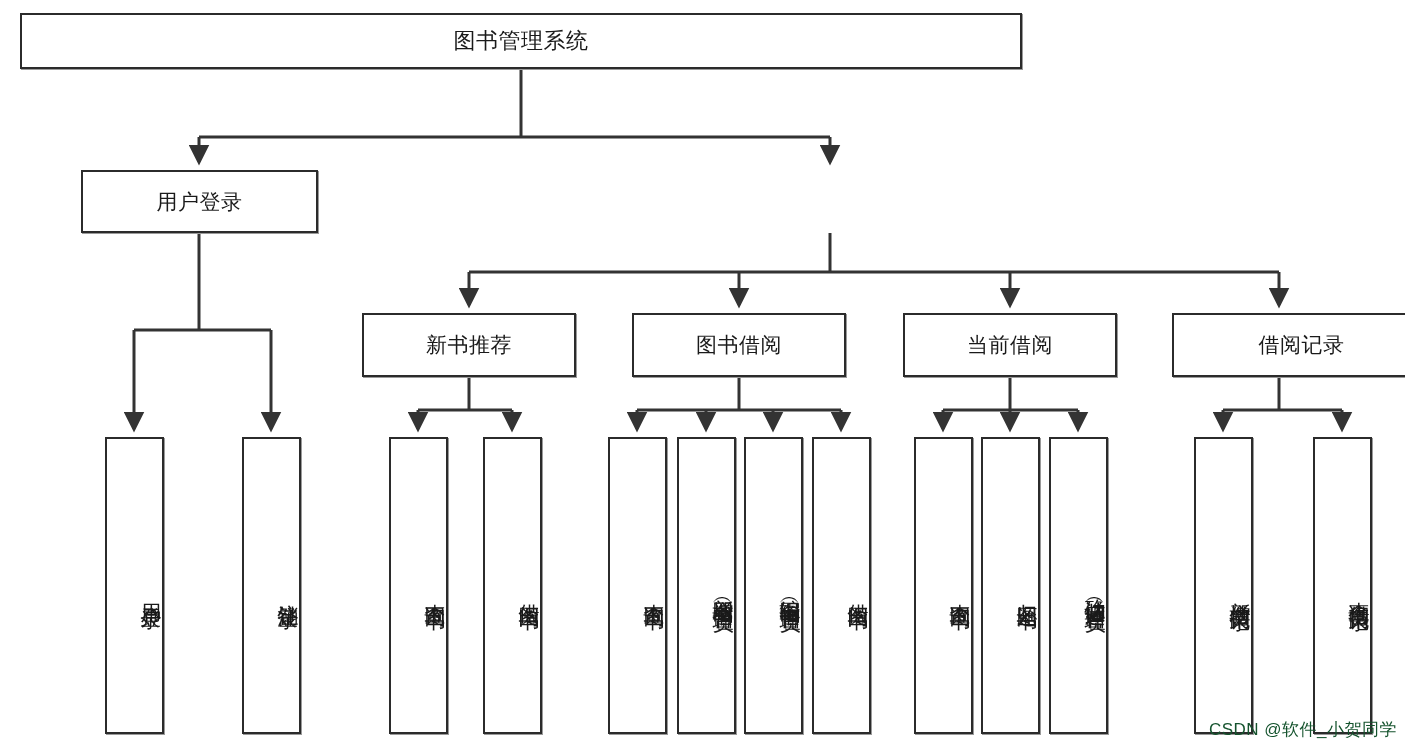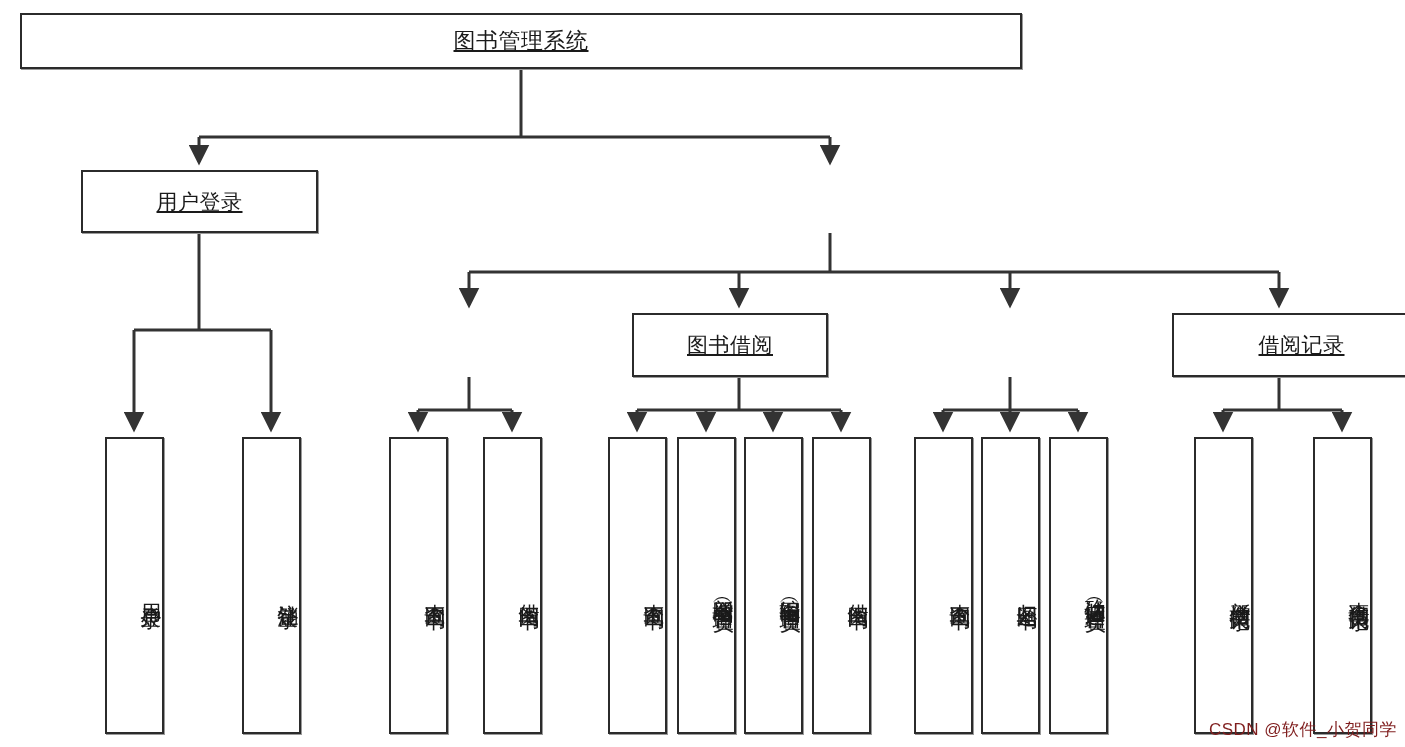--- a/index.html
+++ b/index.html
@@ -33,21 +33,20 @@
     box-shadow: 1px 1px 0 0 #9a9a9a;
     display: flex;
     align-items: center;
     justify-content: center;
     color: #1a1a1a;
   }
   .node.horiz {
     font-size: 21px;
     letter-spacing: 0.5px;
     line-height: 1.2;
-    text-decoration: underline;
   }
   .node.root {
     font-size: 22px;
   }
   .node.vert {
     writing-mode: vertical-rl;
     text-orientation: upright;
     font-size: 21px;
     line-height: 1.05;
     letter-spacing: 2px;
@@ -58,21 +57,21 @@
   .node.vert .vlabel {
     writing-mode: vertical-rl;
     text-orientation: upright;
     white-space: nowrap;
   }
   .watermark {
     position: absolute;
     right: 8px;
     bottom: 6px;
     font-size: 17px;
-    color: #7f1d1d;
+    color: #14532d;
     letter-spacing: 0.5px;
     white-space: nowrap;
   }
 </style>
 </head>
 <body>
 
 <div id="canvas">
 
   <svg id="wires" viewBox="0 0 1405 747" xmlns="http://www.w3.org/2000/svg">
@@ -126,22 +125,28 @@
   </svg>
 
   <div class="node horiz root" style="left:20px; top:13px; width:1002px; height:56px;">
     <span>图书管理系统</span>
   </div>
 
   <div class="node horiz" style="left:81px; top:170px; width:237px; height:63px;">
     <span>用户登录</span>
   </div>
 
-  <div class="node horiz" style="left:632px; top:313px; width:196px; height:64px;">
+  <div class="node horiz" style="left:362px; top:313px; width:214px; height:64px;">
+    <span>新书推荐</span>
+  </div>
+  <div class="node horiz" style="left:632px; top:313px; width:214px; height:64px;">
     <span>图书借阅</span>
+  </div>
+  <div class="node horiz" style="left:903px; top:313px; width:214px; height:64px;">
+    <span>当前借阅</span>
   </div>
   <div class="node horiz" style="left:1172px; top:313px; width:259px; height:64px;">
     <span>借阅记录</span>
   </div>
 
   <div class="node vert" style="left:105px; top:437px; width:59px; height:297px;">
     <span class="vlabel">用户登录</span>
   </div>
   <div class="node vert" style="left:242px; top:437px; width:59px; height:297px;">
     <span class="vlabel">注销登录</span>

